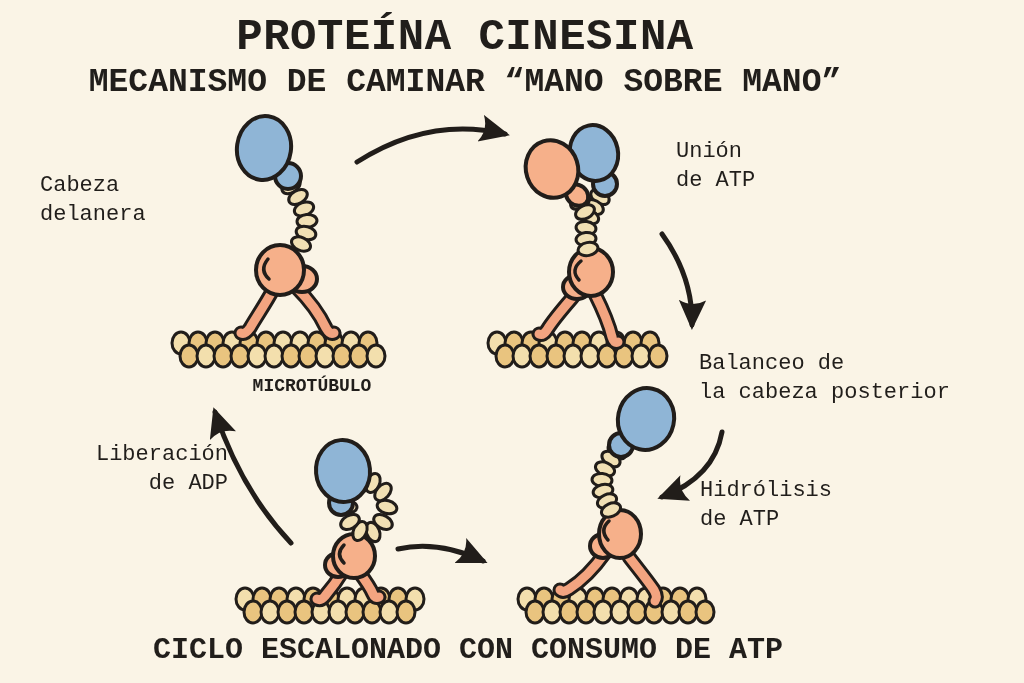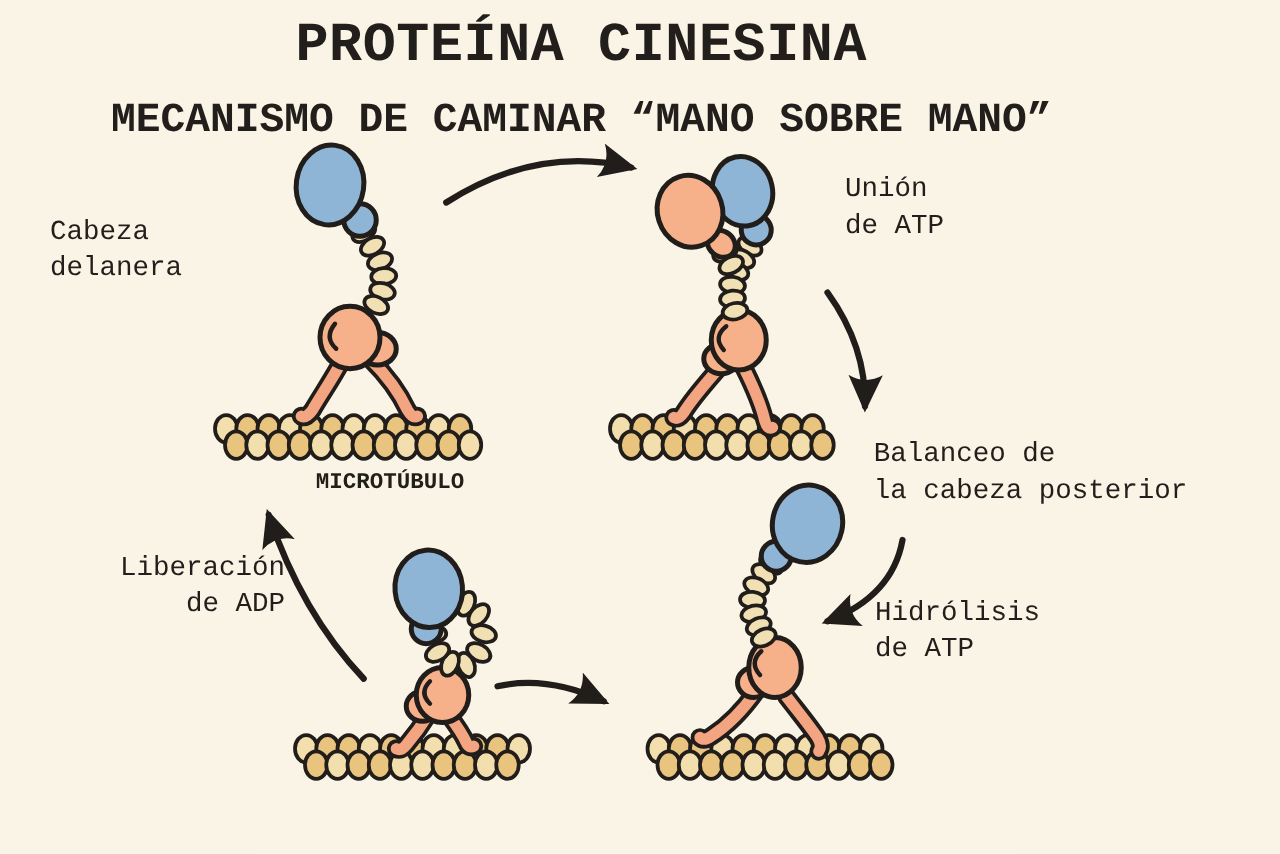--- a/index.html
+++ b/index.html
@@ -5,21 +5,21 @@
   html,body{margin:0;padding:0;}
   #stage{
     position:relative;width:1024px;height:683px;overflow:hidden;
     background:var(--background,#faf4e6);
     font-family:Liberation Mono, monospace;color:var(--text,#211e1b);padding-left:43px;
   }
   #art{position:absolute;left:0;top:0;}
   .lbl{position:absolute;font-size:22px;line-height:1.3;white-space:pre-line;}
   .hdr{position:absolute;left:0;top:12px;width:930px;text-align:center;}
   .hdr .t{font-size:44px;font-weight:bold;letter-spacing:.5px;}
-  .hdr .s{font-size:33px;font-weight:bold;margin-top:16px;}
+  .hdr .s{font-size:33px;font-weight:bold;margin-top:2px;}
   .mtlbl{position:absolute;left:192px;top:376px;width:240px;text-align:center;
          font-size:18px;font-weight:bold;}
   .cap{position:absolute;left:0;top:633px;width:936px;text-align:center;
        font-size:30px;font-weight:bold;}
   
   .tub{stroke:var(--outline);stroke-width:3;}
   .tub.a{fill:var(--tubulin-tan);}
   .tub.b{fill:var(--tubulin-light);}
   .bead{fill:var(--stalk-cream);stroke:var(--outline);stroke-width:3;}
   .cargo{fill:var(--cargo-blue);stroke:var(--outline);stroke-width:4;}
@@ -251,13 +251,14 @@
 
   <div class="lbl" style="left:55px;top:441px;width:173px;text-align:right;">Liberación
 de ADP</div>
 
   <div class="lbl" style="left:699px;top:350px;">Balanceo de
 la cabeza posterior</div>
 
   <div class="lbl" style="left:700px;top:477px;">Hidrólisis
 de ATP</div>
 
+  <div class="cap">CICLO ESCALONADO CON CONSUMO DE ATP</div>
 </div>
 
 </body></html>

